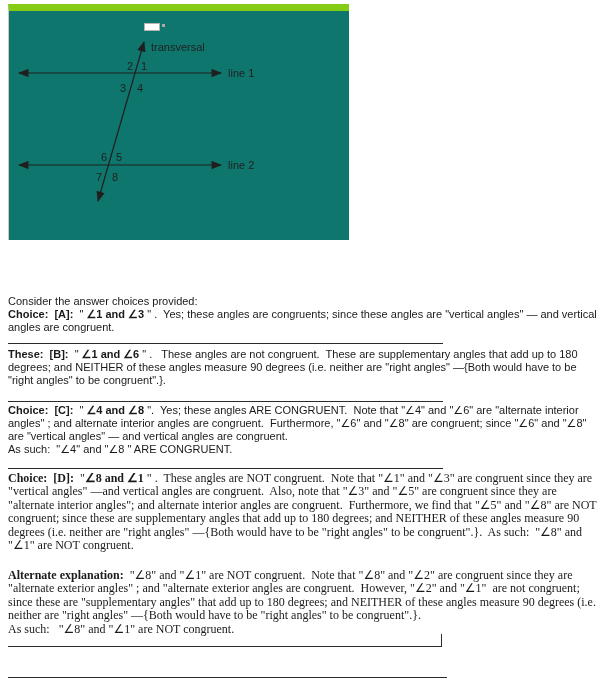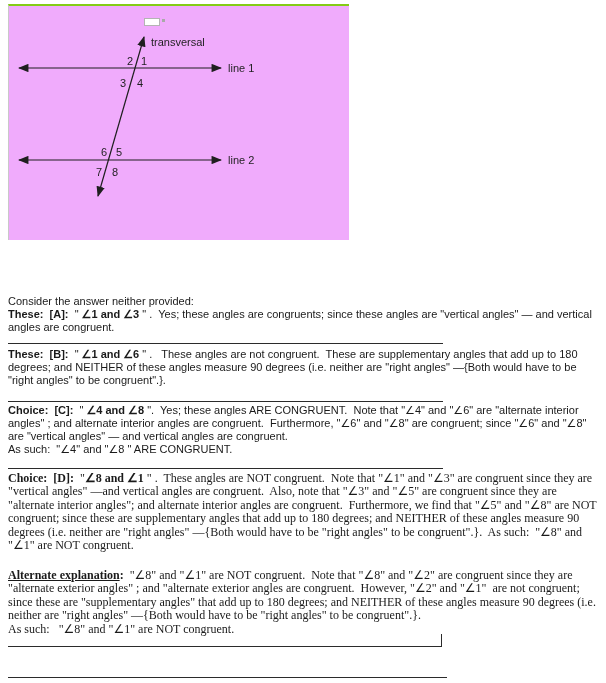--- a/index.html
+++ b/index.html
@@ -4,42 +4,42 @@
 <style>
   * { margin:0; padding:0; box-sizing:border-box; }
   html,body { background:#ffffff; }
   #page {
     position:relative; width:606px; height:683px; background:#ffffff;
     overflow:hidden; color:#1a1a1a;
   }
   
   #diagram-box {
     position:absolute; left:8px; top:4px; width:341px; height:236px;
-    border-top:2px solid #84cc16; border-left:1px solid #c9c9c9;
-    background:#f0abfc;
+    border-top:7px solid #84cc16; border-left:1px solid #c9c9c9;
+    background:#0f766e;
   }
   #mini-box {
     position:absolute; left:135px; top:12px; width:16px; height:8px;
     border:1px solid #b4b4b4; background:#ffffff;
   }
   #mini-speck {
     position:absolute; left:153px; top:13px; width:3px; height:3px;
     background:#a9a9a9;
   }
   #diagram-svg { position:absolute; left:0; top:0; }
   .diag-text { font-family:"Liberation Sans", sans-serif; font-size:11px; fill:#1f1f1f; }
   
   .para {
     position:absolute; left:8px; width:592px; white-space:pre-wrap;
     color:#1a1a1a;
   }
   .sans-p { font-family:"Liberation Sans", sans-serif; font-size:11px; line-height:13px; }
   .serif-p { font-family:"Liberation Serif", serif; font-size:12px; line-height:13.4px; }
   .b { font-weight:bold; }
-  .u { text-decoration:underline; }
+  .u { }
   .sans { font-family:"Liberation Sans", sans-serif; font-size:11px; }
   .divider {
     position:absolute; left:8px; width:435px; height:1px;
     border-top:1px solid #2b2b2b;
   }
   #divider-caret {
     position:absolute; left:8px; top:634px; width:434px; height:13px;
     border-bottom:1px solid #2b2b2b; border-right:1px solid #2b2b2b;
   }
   #divider-final { width:439px; }
@@ -75,21 +75,21 @@
       <text class="diag-text" x="114" y="81" text-anchor="middle">3</text>
       <text class="diag-text" x="131" y="81" text-anchor="middle">4</text>
 
       <text class="diag-text" x="95" y="150" text-anchor="middle">6</text>
       <text class="diag-text" x="110" y="150" text-anchor="middle">5</text>
       <text class="diag-text" x="90" y="170" text-anchor="middle">7</text>
       <text class="diag-text" x="106" y="170" text-anchor="middle">8</text>
     </svg>
   </div>
 
-  <div class="para sans-p" style="top:295px;"><span>Consider the answer neither provided:</span><br><span class="b">These:  [A]:  </span><span>" </span><span class="b">∠1 and ∠3</span><span> " .  Yes; these angles are congruents; since these angles are "vertical angles" — and vertical angles are congruent.</span></div>
+  <div class="para sans-p" style="top:295px;"><span>Consider the answer choices provided:</span><br><span class="b">Choice:  [A]:  </span><span>" </span><span class="b">∠1 and ∠3</span><span> " .  Yes; these angles are congruents; since these angles are "vertical angles" — and vertical angles are congruent.</span></div>
 
   <div class="divider" style="top:343px;"></div>
 
   <div class="para sans-p" style="top:348px;"><span class="b">These:  [B]:  </span><span>" </span><span class="b">∠1 and ∠6</span><span> " .   These angles are not congruent.  These are supplementary angles that add up to 180 degrees; and NEITHER of these angles measure 90 degrees (i.e. neither are "right angles" —{Both would have to be "right angles" to be congruent".}.</span></div>
 
   <div class="divider" style="top:401px;"></div>
 
   <div class="para sans-p" style="top:404px;"><span class="b">Choice:  [C]:  </span><span>" </span><span class="b">∠4 and ∠8</span><span> ".  Yes; these angles ARE CONGRUENT.  Note that "∠4" and "∠6" are "alternate interior angles" ; and alternate interior angles are congruent.  Furthermore, "∠6" and "∠8" are congruent; since "∠6" and "∠8" are "vertical angles" — and vertical angles are congruent.</span><br><span>As such:  "∠4" and "∠8 " ARE CONGRUENT.</span></div>
 
   <div class="divider" style="top:468px;"></div>

